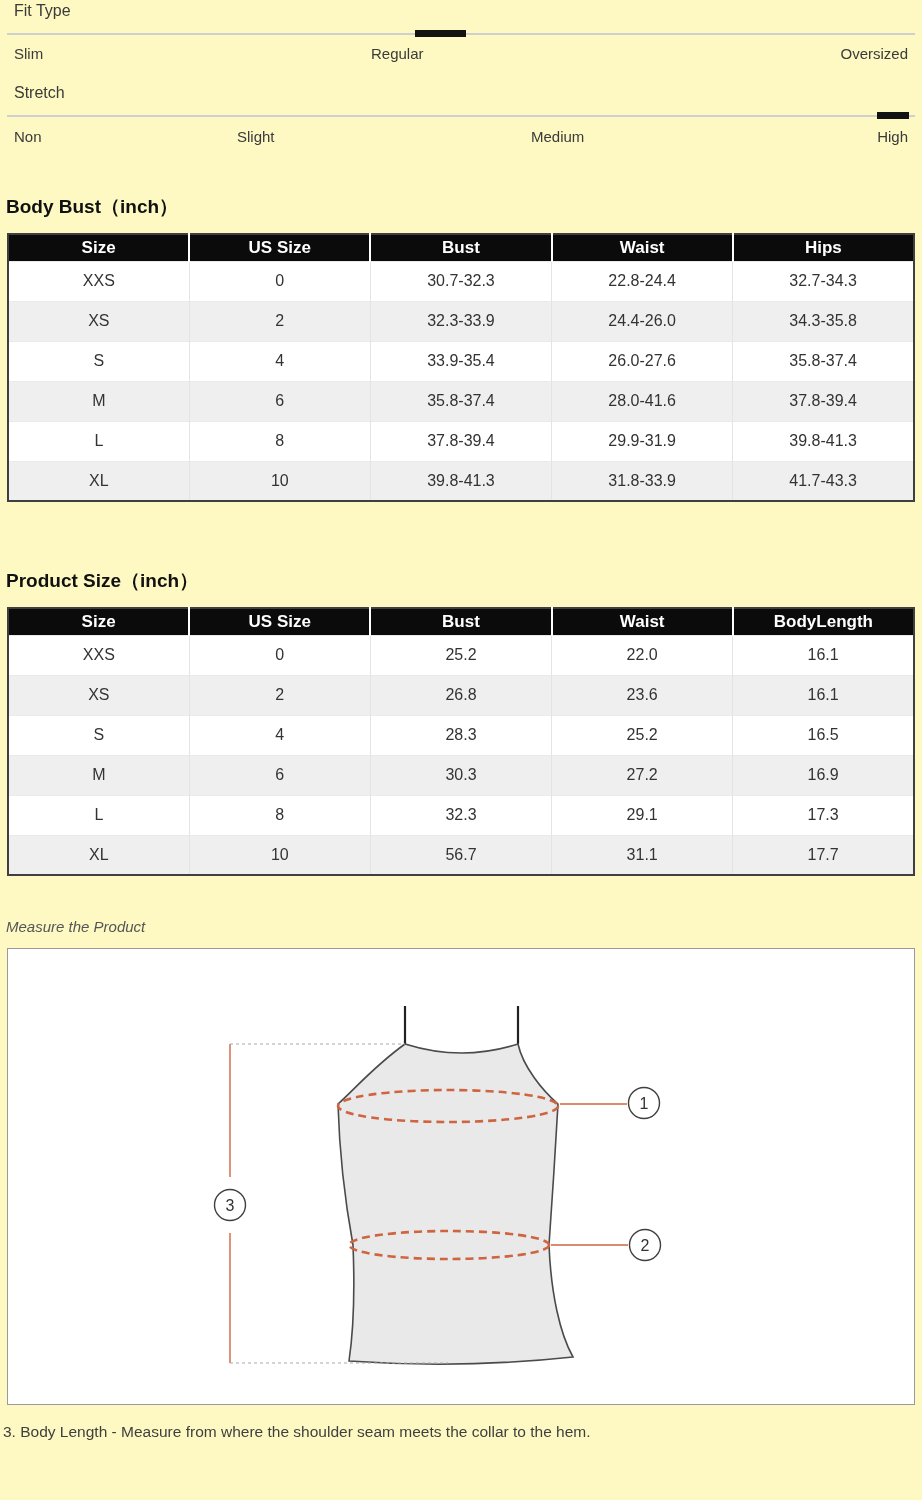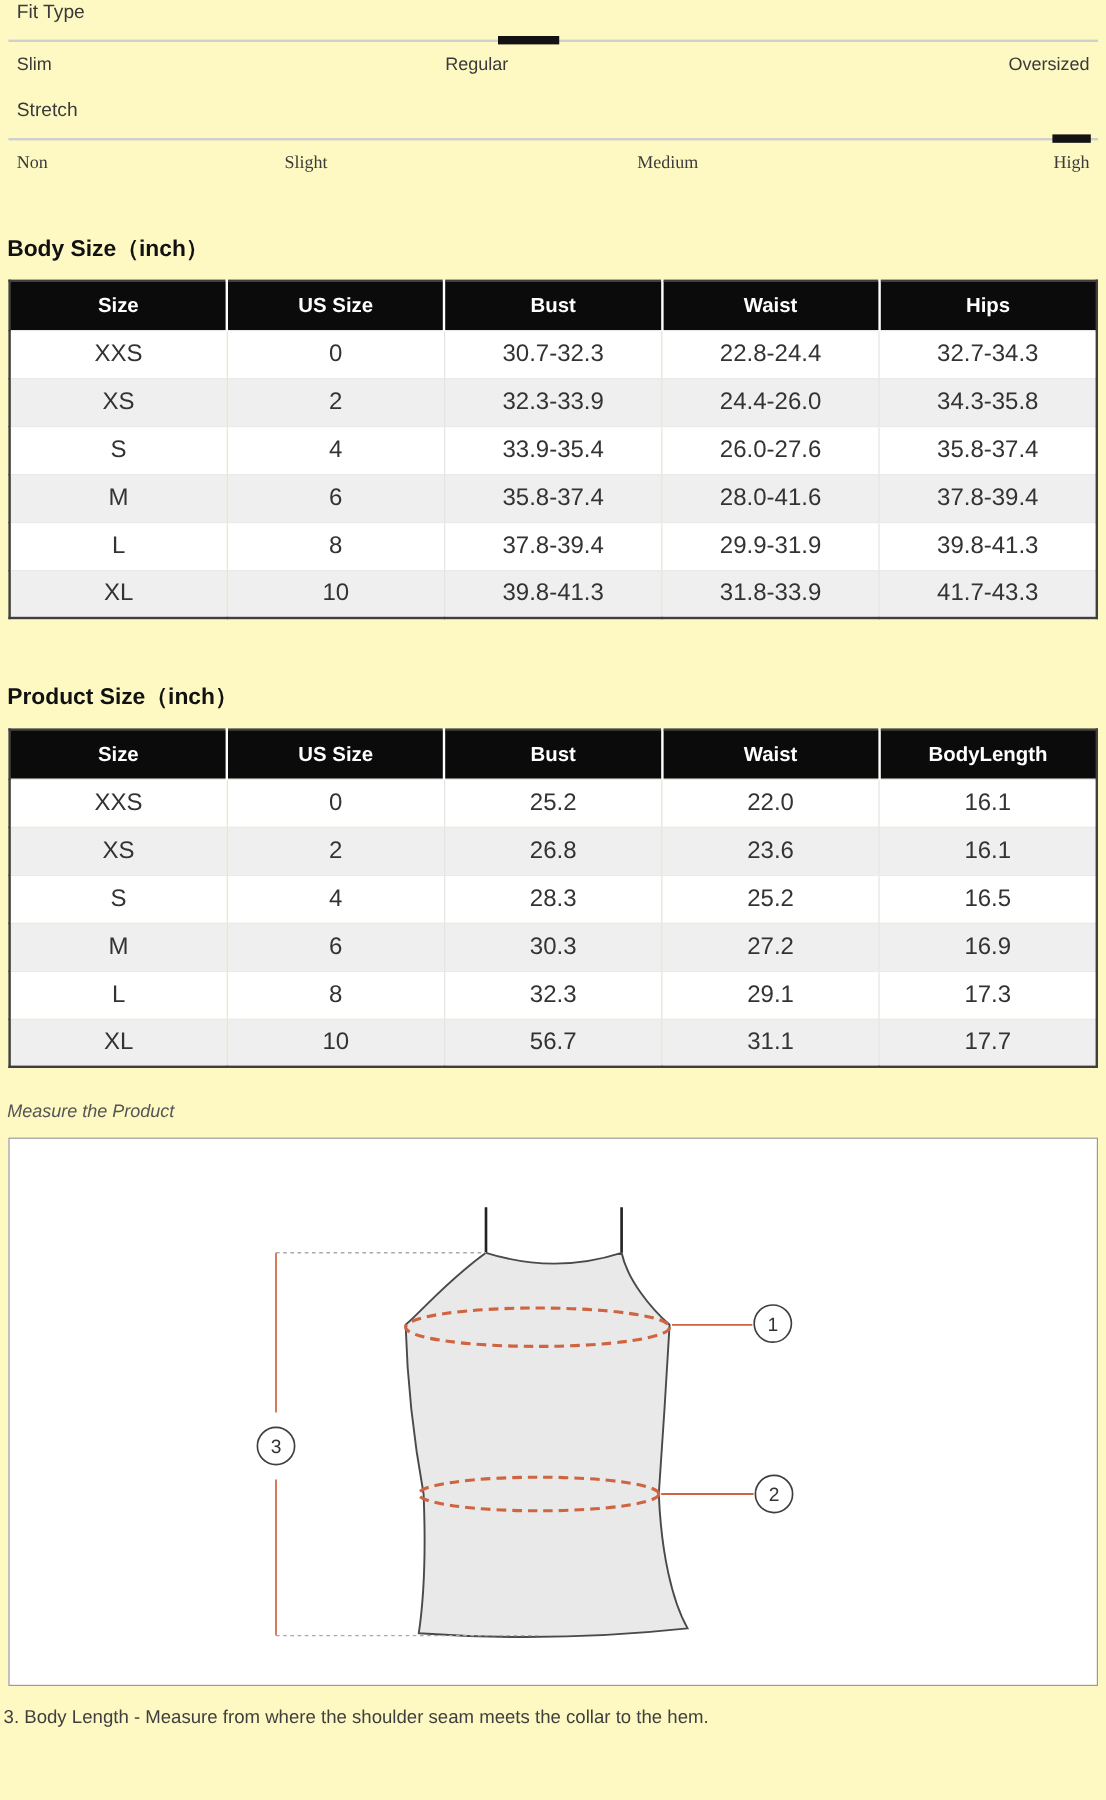--- a/index.html
+++ b/index.html
@@ -16,40 +16,40 @@
   .track { position:absolute; left:7px; width:908px; height:2px; background:#cfcfcf; }
   .track-fit { top:33px; }
   .track-stretch { top:115px; }
   .marker { position:absolute; top:-3px; height:7px; background:#121212; }
   .marker-fit { left:408px; width:51px; }
   .marker-stretch { left:870px; width:32px; }
   .tick { position:absolute; font-size:15px; color:#3a3a3a; }
   .tick-center { width:140px; text-align:left; }
   .tick-right { width:140px; text-align:right; right:14px; }
   .row1 { top:45px; }
-  .row2 { top:128px;font-family:Liberation Serif, serif; }
+  .row2 { top:128px; }
   
   .sec-title { position:absolute; left:6px; font-size:19px; font-weight:bold; color:#111; }
   .body-title { top:194px; }
   .product-title { top:568px; }
   
   table.size-table {
     position:absolute; left:7px; width:908px;
     border-collapse:collapse; table-layout:fixed;
     border:2px solid #3f3f3f;
   }
   .body-table { top:233px; }
   .product-table { top:607px; }
   .size-table th {
     background:#0b0b0b; color:#ffffff; font-weight:bold; font-size:17px;
-    height:41px; border-right:2px solid #ffffff; text-align:center;
+    height:27px; border-right:2px solid #ffffff; text-align:center;
   }
   .size-table th:last-child { border-right:none; }
   .size-table td {
-    height:40px; text-align:center; font-size:20px; color:#333;
+    height:40px; text-align:center; font-size:16px; color:#333;
     border-right:1px solid #e4e4e4; border-top:1px solid #eaeaea;
   }
   .size-table td:last-child { border-right:none; }
   .size-table tbody tr:nth-child(even) { background:#efefef; }
   .size-table tbody tr:nth-child(odd) { background:#ffffff; }
   
   .measure-caption {
     position:absolute; left:6px; top:918px;
     font-size:15px; font-style:italic; color:#555;
   }
@@ -76,21 +76,21 @@
 
   <div class="scale-label stretch-label">Stretch</div>
   <div class="track track-stretch">
     <div class="marker marker-stretch"></div>
   </div>
   <span class="tick row2" style="left:14px;">Non</span>
   <span class="tick tick-center row2" style="left:237px;">Slight</span>
   <span class="tick tick-center row2" style="left:531px;">Medium</span>
   <span class="tick tick-right row2">High</span>
 
-  <div class="sec-title body-title">Body Size（inch）</div>
+  <div class="sec-title body-title">Body Bust（inch）</div>
   <table class="size-table body-table">
     <thead>
       <tr>
         <th>Size</th>
         <th>US Size</th>
         <th>Bust</th>
         <th>Waist</th>
         <th>Hips</th>
       </tr>
     </thead>

